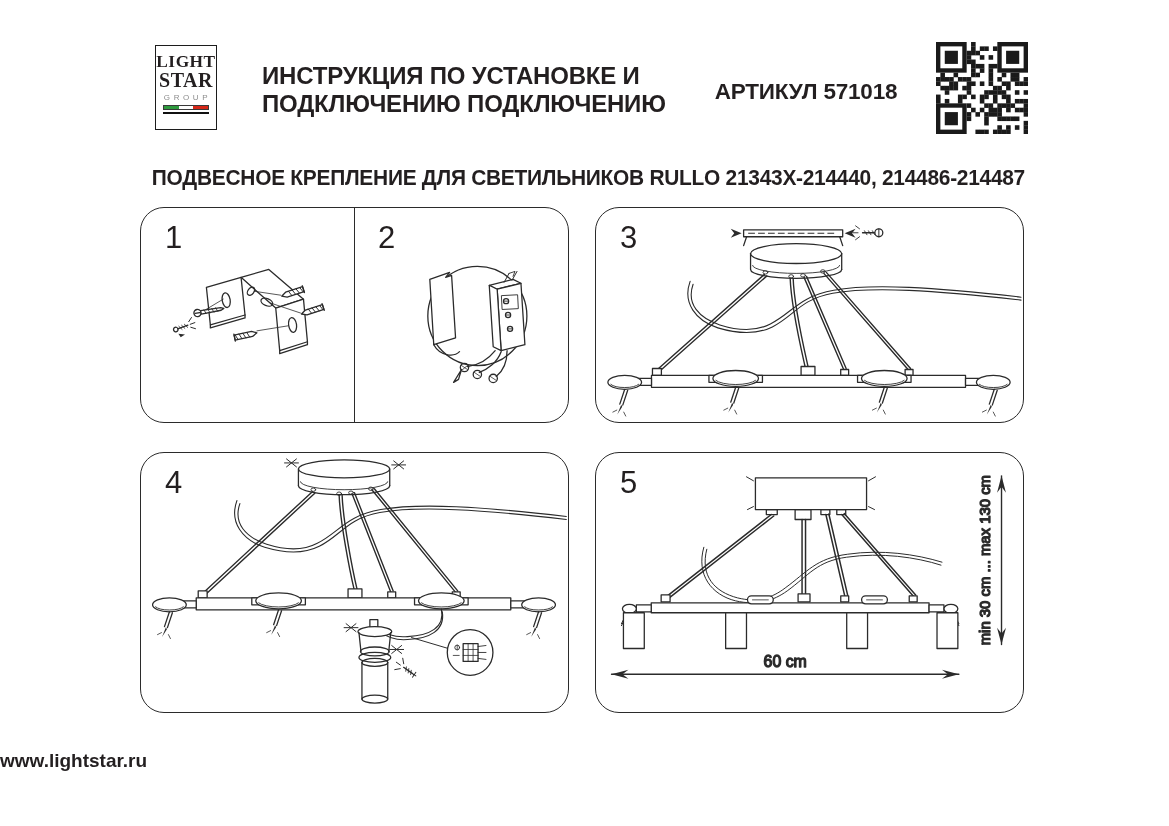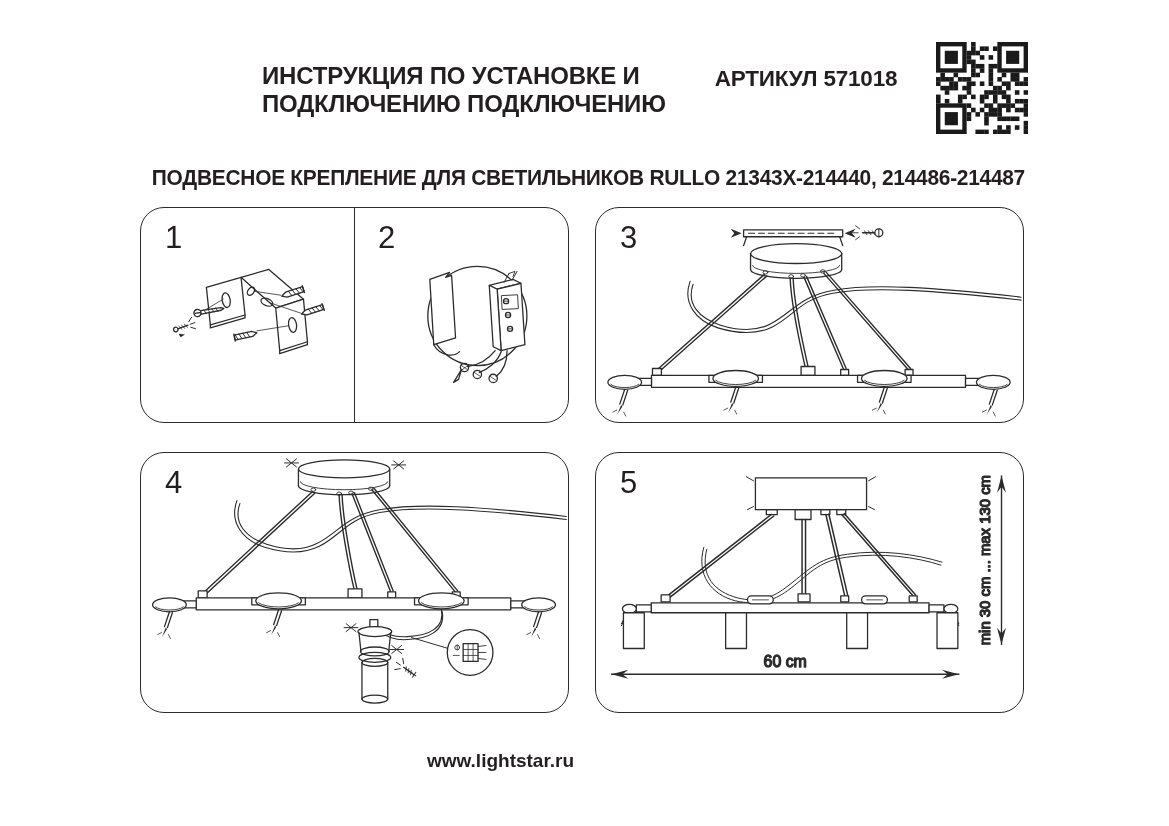--- a/index.html
+++ b/index.html
@@ -18,21 +18,21 @@
   .logo-group { font-size:8px; letter-spacing:3.6px; color:#8d8d8d; margin-top:3px; margin-left:3px; line-height:9px; }
   .logo-flag  { width:46px; height:5px; margin:3px auto 0 auto; border:1px solid #3a3a3a; display:flex; }
   .logo-flag span { flex:1; }
   .logo-underline { width:46px; height:2.2px; background:#111; margin:2px auto 0 auto; }
   .title {
     position:absolute; left:262px; top:62px; font-weight:bold; font-size:24px;
     line-height:28px; letter-spacing:-0.2px;
   }
   .series-block { position:absolute; left:700px; top:60px; width:212px; text-align:center; }
   .series-name { font-weight:bold; font-size:20px; letter-spacing:-0.2px; }
-  .article-name { font-weight:bold; font-size:22.5px; margin-top:6px; letter-spacing:-0.2px; }
+  .article-name { font-weight:bold; font-size:22.5px; margin-top:19px; letter-spacing:-0.2px; }
   .qr { position:absolute; left:936px; top:42px; width:92px; height:92px; }
   .qr svg { width:92px; height:92px; display:block; }
   
   .subtitle {
     position:absolute; left:0; top:165px; width:1169px; text-align:center; white-space:nowrap;padding-left:8px;
   }
   .subtitle span {
     display:inline-block; font-weight:bold; font-size:22.5px; letter-spacing:-0.3px;
     transform:scaleX(0.93); transform-origin:center;
   }
@@ -42,27 +42,38 @@
   .p3  { left:595px; top:207px; width:429px; height:216px; }
   .p4  { left:140px; top:452px; width:429px; height:261px; }
   .p5  { left:595px; top:452px; width:429px; height:261px; }
   .divider { position:absolute; left:213px; top:0; width:0; height:100%; border-left:1.7px solid #2b2b2b; }
   .step-num { position:absolute; top:13px; font-size:31px; font-weight:400; color:#231f20; line-height:34px; }
   .n-left { left:24px; }
   .n-right { left:237px; }
   .diag { position:absolute; left:0; top:0; width:100%; height:100%; }
   svg text { font-family:"Liberation Sans", sans-serif; fill:#231f20; }
   
-  .footer { position:absolute; left:0; top:750px; width:1001px; text-align:center; font-weight:bold; font-size:19px; }
+  .footer { position:absolute; left:0; top:750px; width:1001px; font-weight:bold; font-size:19px; }
 </style>
 </head>
 <body>
 
 <div class="page">
 
+  <div class="logo-box">
+    <div class="logo-light">LIGHT</div>
+    <div class="logo-star">STAR</div>
+    <div class="logo-group">GROUP</div>
+    <div class="logo-flag">
+      <span style="background:#2e9b3e"></span>
+        <span style="background:#ffffff"></span>
+        <span style="background:#d62718"></span>
+    </div>
+    <div class="logo-underline"></div>
+  </div>
 
   <div class="title">
     <div>ИНСТРУКЦИЯ ПО УСТАНОВКЕ И</div>
     <div>ПОДКЛЮЧЕНИЮ ПОДКЛЮЧЕНИЮ</div>
   </div>
 
   <div class="series-block">
     <div class="article-name">АРТИКУЛ 571018</div>
   </div>
 

